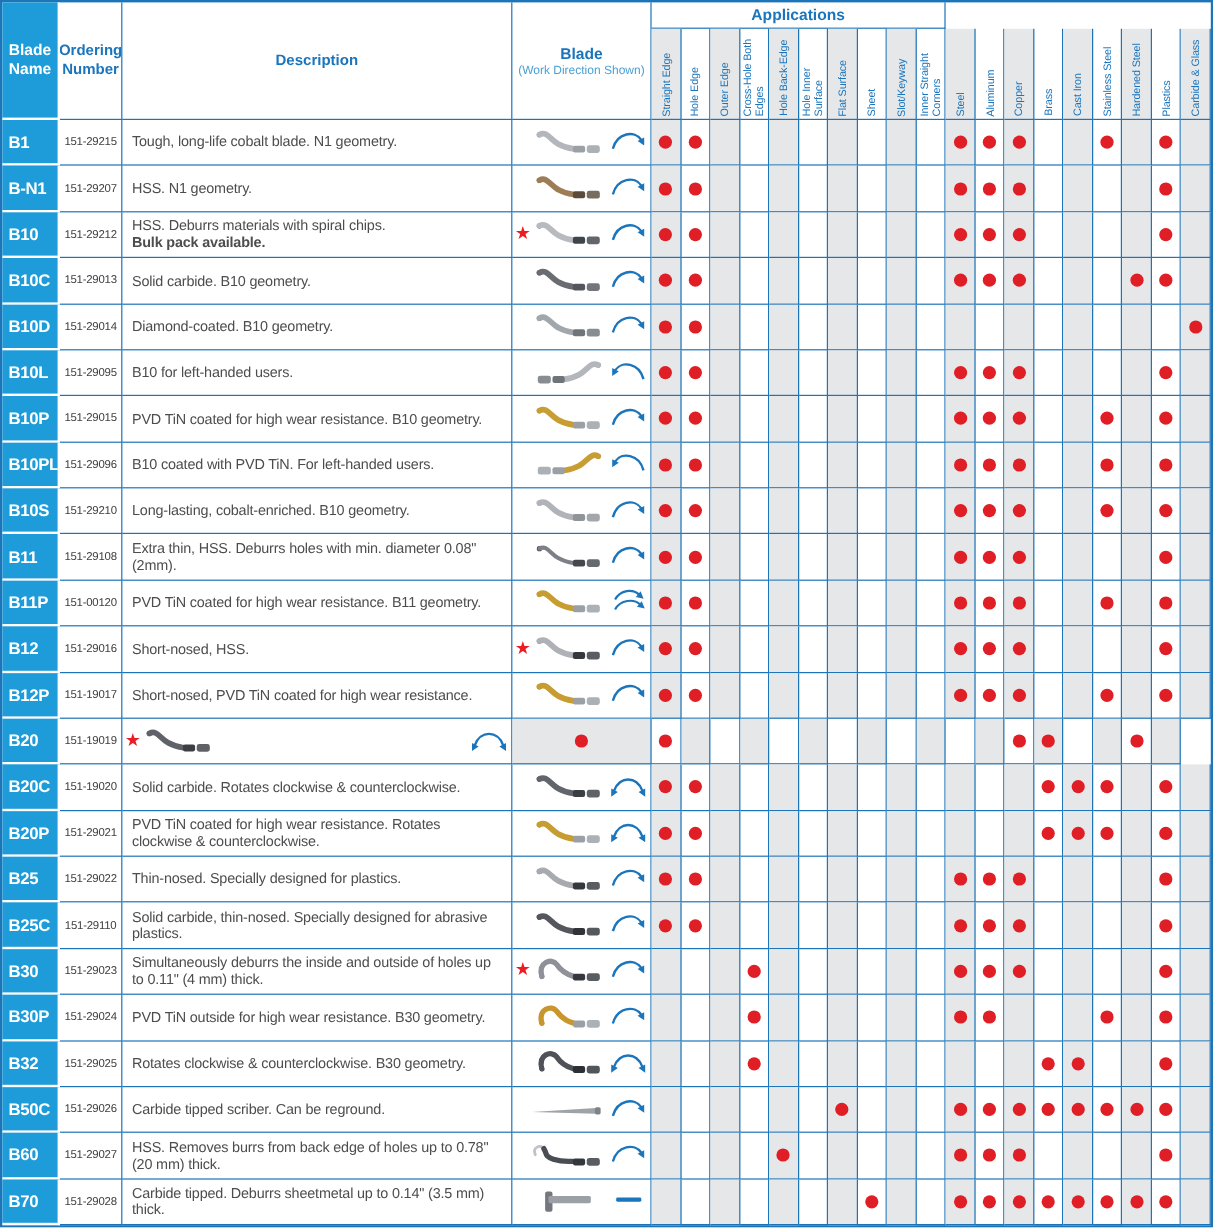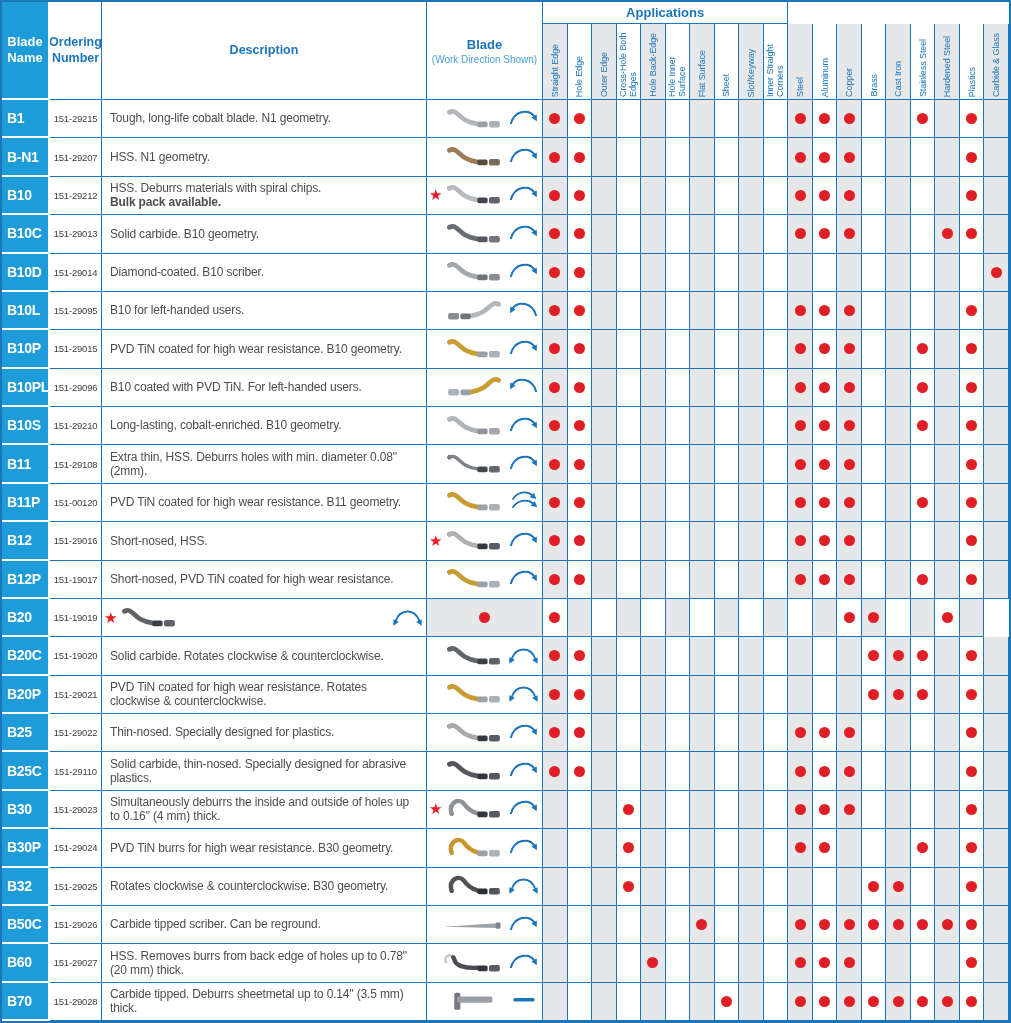--- a/index.html
+++ b/index.html
@@ -335,21 +335,21 @@
         </div>
         <div class="cell mark">
           <span class="dot"></span>
         </div>
         <div class="cell mark shade"></div>
       </div>
       <div class="row body-row">
         <div class="cell name-cell">B10D</div>
         <div class="cell order-cell">151-29014</div>
         <div class="cell desc-cell">
-          <span>Diamond-coated. B10 scriber.</span>
+          <span>Diamond-coated. B10 geometry.</span>
         </div>
         <div class="cell blade-cell">
           <svg class="blade" viewBox="0 0 100 36">
             <circle cx="14" cy="8" r="3.2" fill="#7e8388"></circle>
             <path d="M14,8 C23,3 27,14 37,19.5 C43,23 48,24.5 56,25.5" fill="none" stroke="#a2a7ac" stroke-width="7" stroke-linecap="round"></path>
             <rect x="55" y="21.5" width="15" height="8.5" rx="2.5" fill="#6f747a"></rect>
             <rect x="72" y="21" width="16" height="9.5" rx="3" fill="#6f747a" opacity="0.82"></rect>
           </svg>
           <svg class="arrow" viewBox="0 0 34 26">
             <path d="M3,20 C7,5 23,3 29,12" fill="none" stroke="#1b75bc" stroke-width="2.2"></path>
@@ -1085,21 +1085,21 @@
         <div class="cell mark shade"></div>
         <div class="cell mark">
           <span class="dot"></span>
         </div>
         <div class="cell mark shade"></div>
       </div>
       <div class="row body-row">
         <div class="cell name-cell">B30</div>
         <div class="cell order-cell">151-29023</div>
         <div class="cell desc-cell">
-          <span>Simultaneously deburrs the inside and outside of holes up to 0.16" (4 mm) thick.</span>
+          <span>Simultaneously deburrs the inside and outside of holes up to 0.11" (4 mm) thick.</span>
         </div>
         <div class="cell blade-cell">
           <span class="star">★</span>
           <svg class="blade" viewBox="0 0 100 36">
             <circle cx="17" cy="25" r="3" fill="#4a4e54"></circle>
             <path d="M17,25 C12,7 29,2 35,10 C39,16 45,21.5 55,24.5" fill="none" stroke="#8e9298" stroke-width="6.5" stroke-linecap="round"></path>
             <rect x="55" y="21.5" width="15" height="8.5" rx="2.5" fill="#34383d"></rect>
             <rect x="72" y="21" width="16" height="9.5" rx="3" fill="#34383d" opacity="0.82"></rect>
           </svg>
           <svg class="arrow" viewBox="0 0 34 26">
@@ -1136,21 +1136,21 @@
         <div class="cell mark shade"></div>
         <div class="cell mark">
           <span class="dot"></span>
         </div>
         <div class="cell mark shade"></div>
       </div>
       <div class="row body-row">
         <div class="cell name-cell">B30P</div>
         <div class="cell order-cell">151-29024</div>
         <div class="cell desc-cell">
-          <span>PVD TiN burrs for high wear resistance. B30 geometry.</span>
+          <span>PVD TiN outside for high wear resistance. B30 geometry.</span>
         </div>
         <div class="cell blade-cell">
           <svg class="blade" viewBox="0 0 100 36">
             <circle cx="17" cy="25" r="3" fill="#a98b2a"></circle>
             <path d="M17,25 C12,7 29,2 35,10 C39,16 45,21.5 55,24.5" fill="none" stroke="#c9962e" stroke-width="6.5" stroke-linecap="round"></path>
             <rect x="55" y="21.5" width="15" height="8.5" rx="2.5" fill="#9aa0a6"></rect>
             <rect x="72" y="21" width="16" height="9.5" rx="3" fill="#9aa0a6" opacity="0.82"></rect>
           </svg>
           <svg class="arrow" viewBox="0 0 34 26">
             <path d="M3,20 C7,5 23,3 29,12" fill="none" stroke="#1b75bc" stroke-width="2.2"></path>

